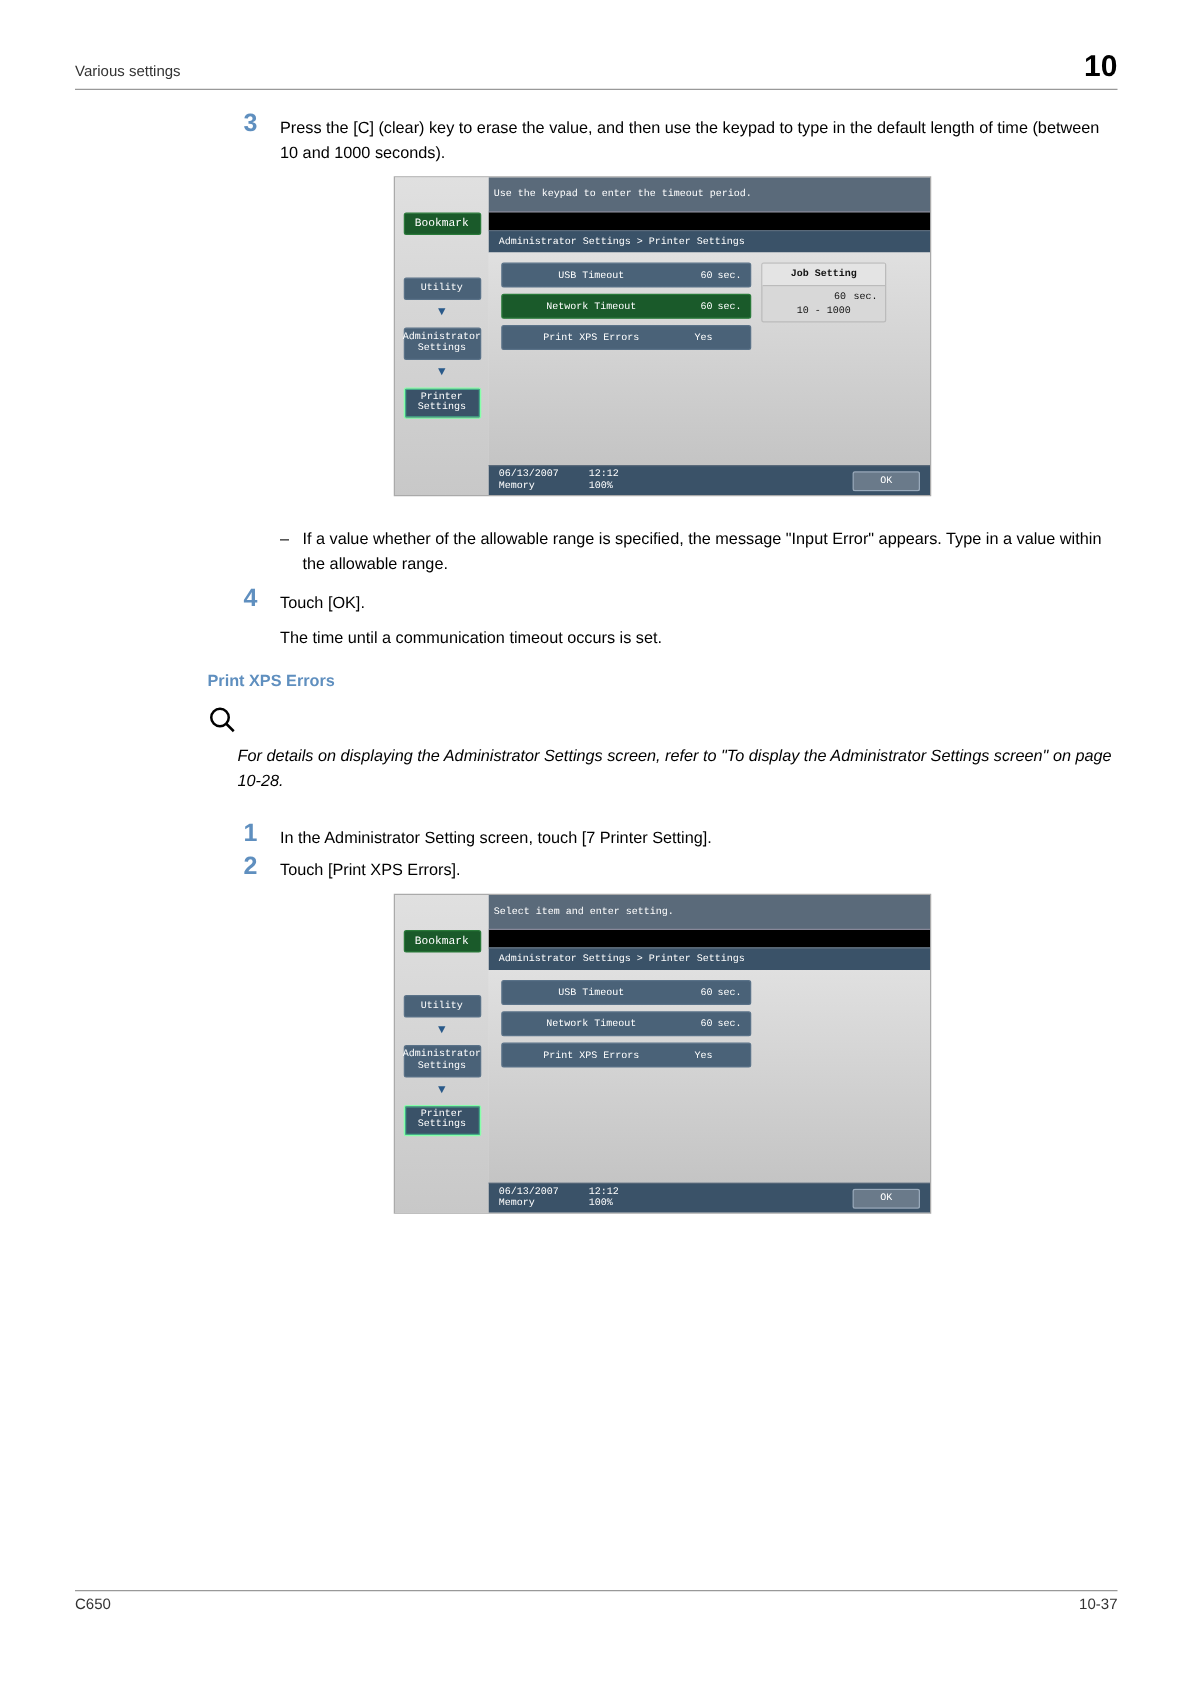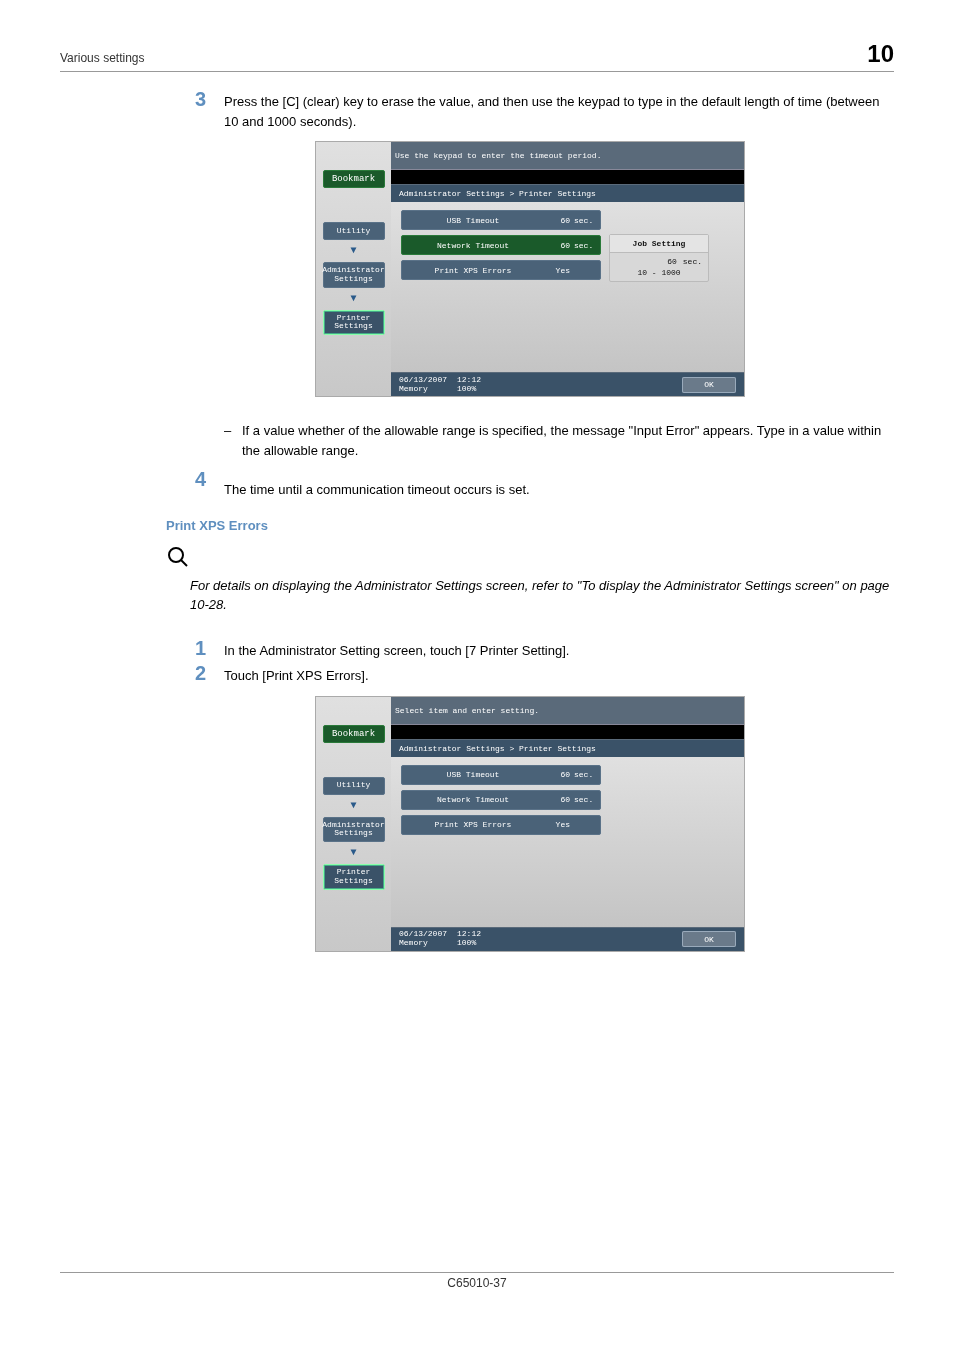--- a/index.html
+++ b/index.html
@@ -38,21 +38,21 @@
   .detail-icon-row { display: flex; align-items: flex-start; margin-top: 12px; margin-bottom: 4px; }
   .detail-icon svg { width: 24px; height: 24px; }
   .detail-label { font-weight: bold; margin-left: 24px; margin-bottom: 2px; }
   .detail-text { margin-left: 24px; font-style: italic; line-height: 1.5; margin-bottom: 26px; }
   .footer-row {
     position: absolute;
     bottom: 20px;
     left: 60px;
     right: 60px;
     display: flex;
-    justify-content: center;
+    justify-content: space-between;
     border-top: 1px solid #999;
     padding-top: 3px;
     font-size: 12px;
     color: #333;
   }
 
   
   .panel {
     width: 430px;
     margin: 10px auto 16px auto;
@@ -142,37 +142,36 @@
   .opt-val { width: 30px; text-align: right; padding-right: 4px; }
   .opt-unit { width: 26px; text-align: left; }
   .job-col { width: 100px; }
   .job-box {
     background: #d8d8d8;
     border: 1px solid #bbb;
     border-radius: 2px;
     padding: 0;
     color: #111;
     font-size: 8px;
-    margin-top: 24px;
   }
   .job-title { border-bottom: 1px solid #bbb; padding: 4px 4px; text-align: center; font-weight: bold; background: #e4e4e4; }
   .job-row { display: flex; padding: 4px 6px 2px 6px; justify-content: flex-end; gap: 6px; }
   .job-range { padding: 0 6px 4px 6px; text-align: center; }
   .panel-foot {
     height: 24px;
     background: #3a5268;
     display: flex;
     align-items: center;
     justify-content: space-between;
     padding: 0 8px;
     font-size: 8px;
     color: #fff;
     border-top: 1px solid #5a6a7a;
   }
-  .foot-left { display: flex; gap: 10px; line-height: 1.1; }
+  .foot-left { display: flex; gap: 24px; line-height: 1.1; }
   .ok-btn {
     background: #6a7a8a;
     border-radius: 2px;
     width: 54px;
     height: 16px;
     display: flex;
     align-items: center;
     justify-content: center;
     font-size: 8px;
     box-shadow: inset 0 0 0 1px #9ab;
@@ -261,20 +260,21 @@
         <div class="bullet-row" style="margin-left:0;">
           <div class="bullet-dash">–</div>
           <div>If a value whether of the allowable range is specified, the message "Input Error" appears. Type in a value within the allowable range.</div>
         </div>
       </div>
     </div>
 
     <div class="step-row">
       <div class="step-num">4</div>
       <div class="step-text">
+        <div>Touch [OK].</div>
         <div style="margin-top:8px;">The time until a communication timeout occurs is set.</div>
       </div>
     </div>
 
     <div class="section-title">Print XPS Errors</div>
 
     <div class="detail-icon-row">
       <span class="detail-icon">
         <svg viewBox="0 0 24 24" fill="none" stroke="#000" stroke-width="2">
           <circle cx="10" cy="10" r="7"></circle>

